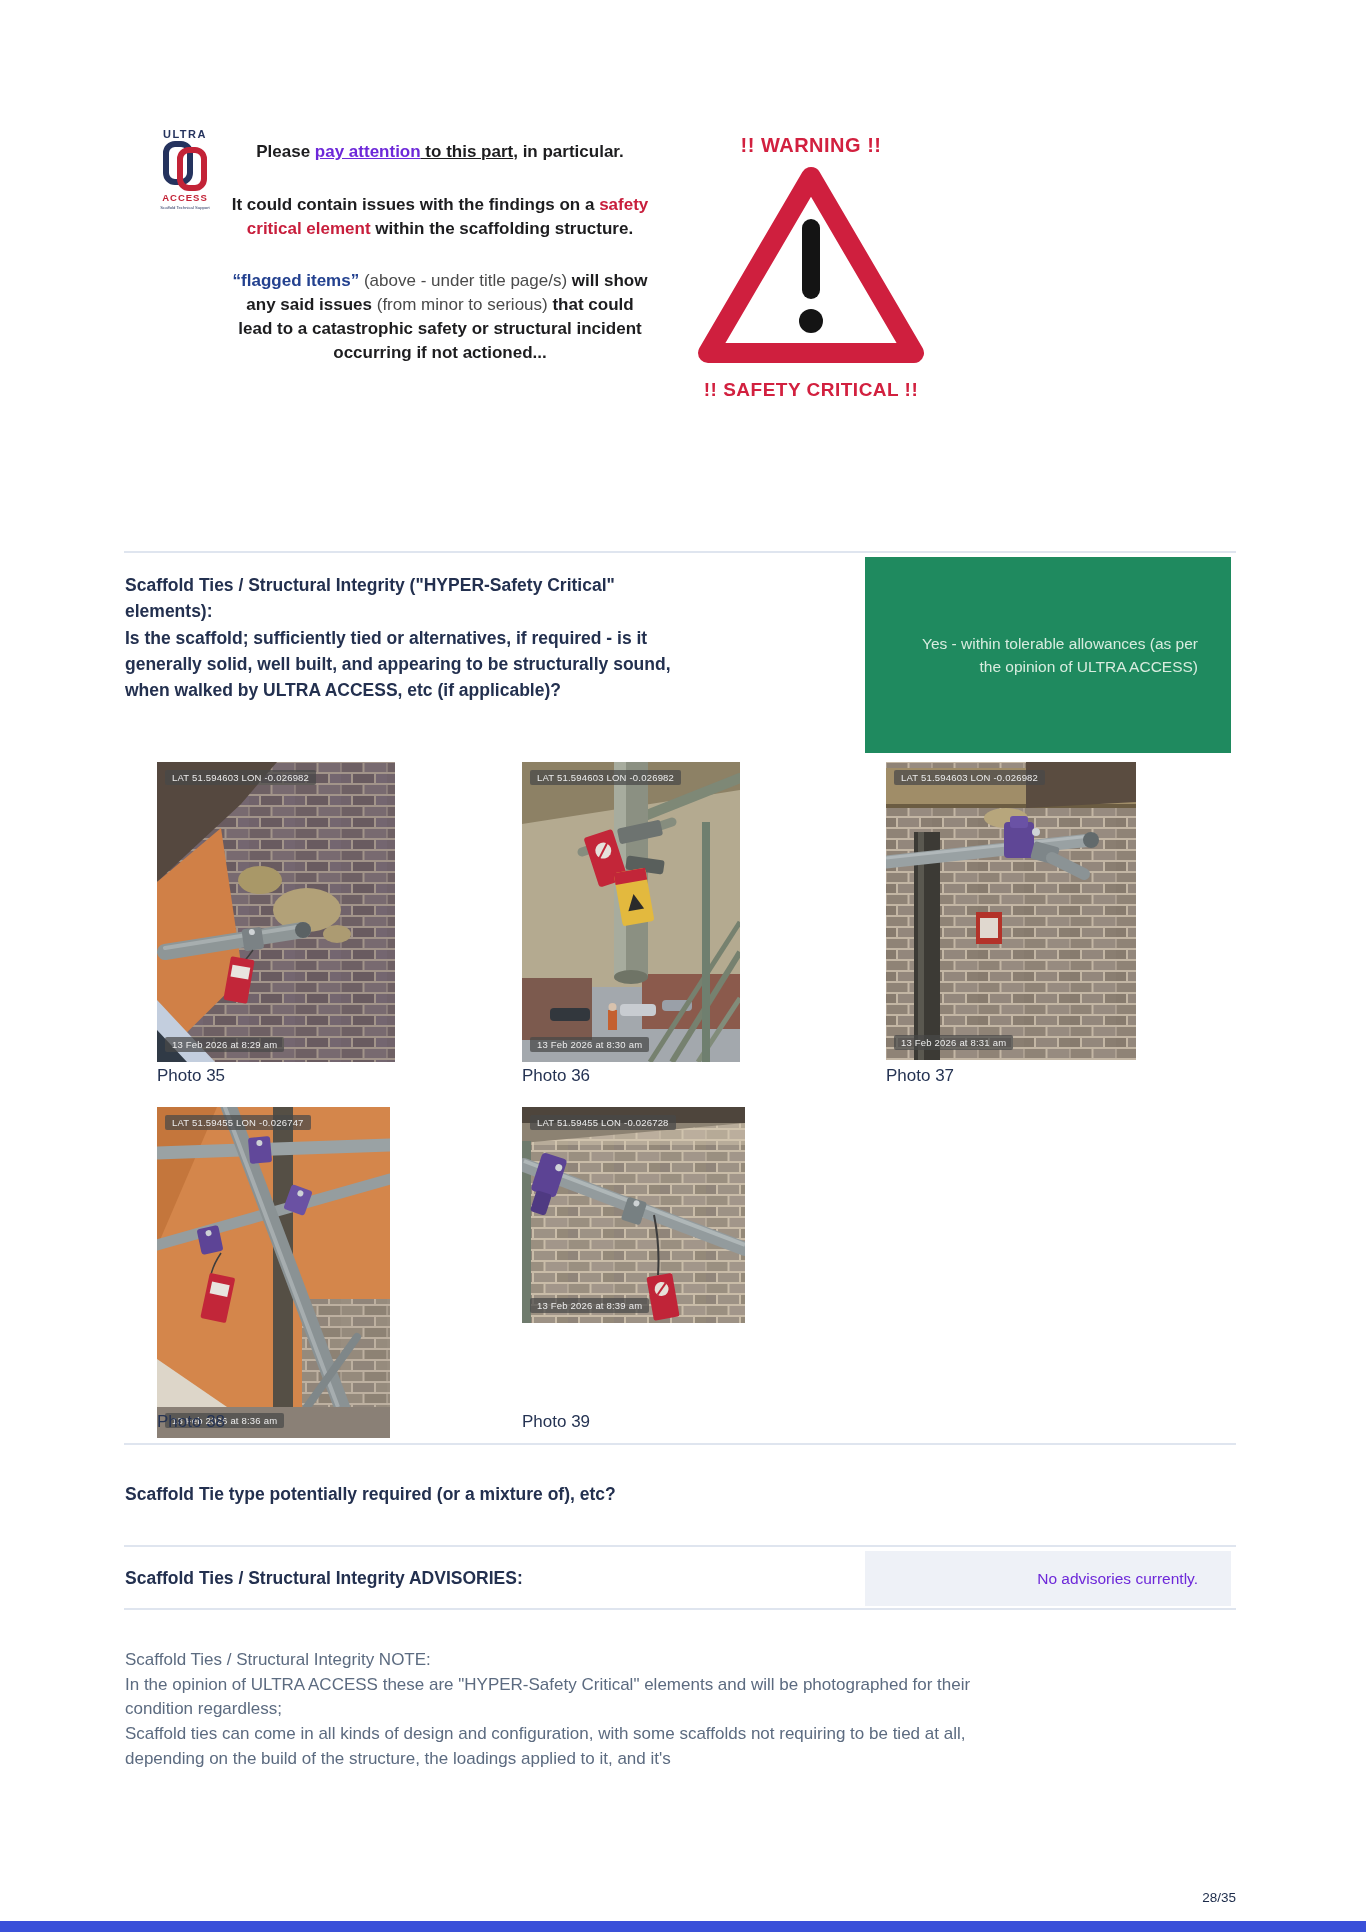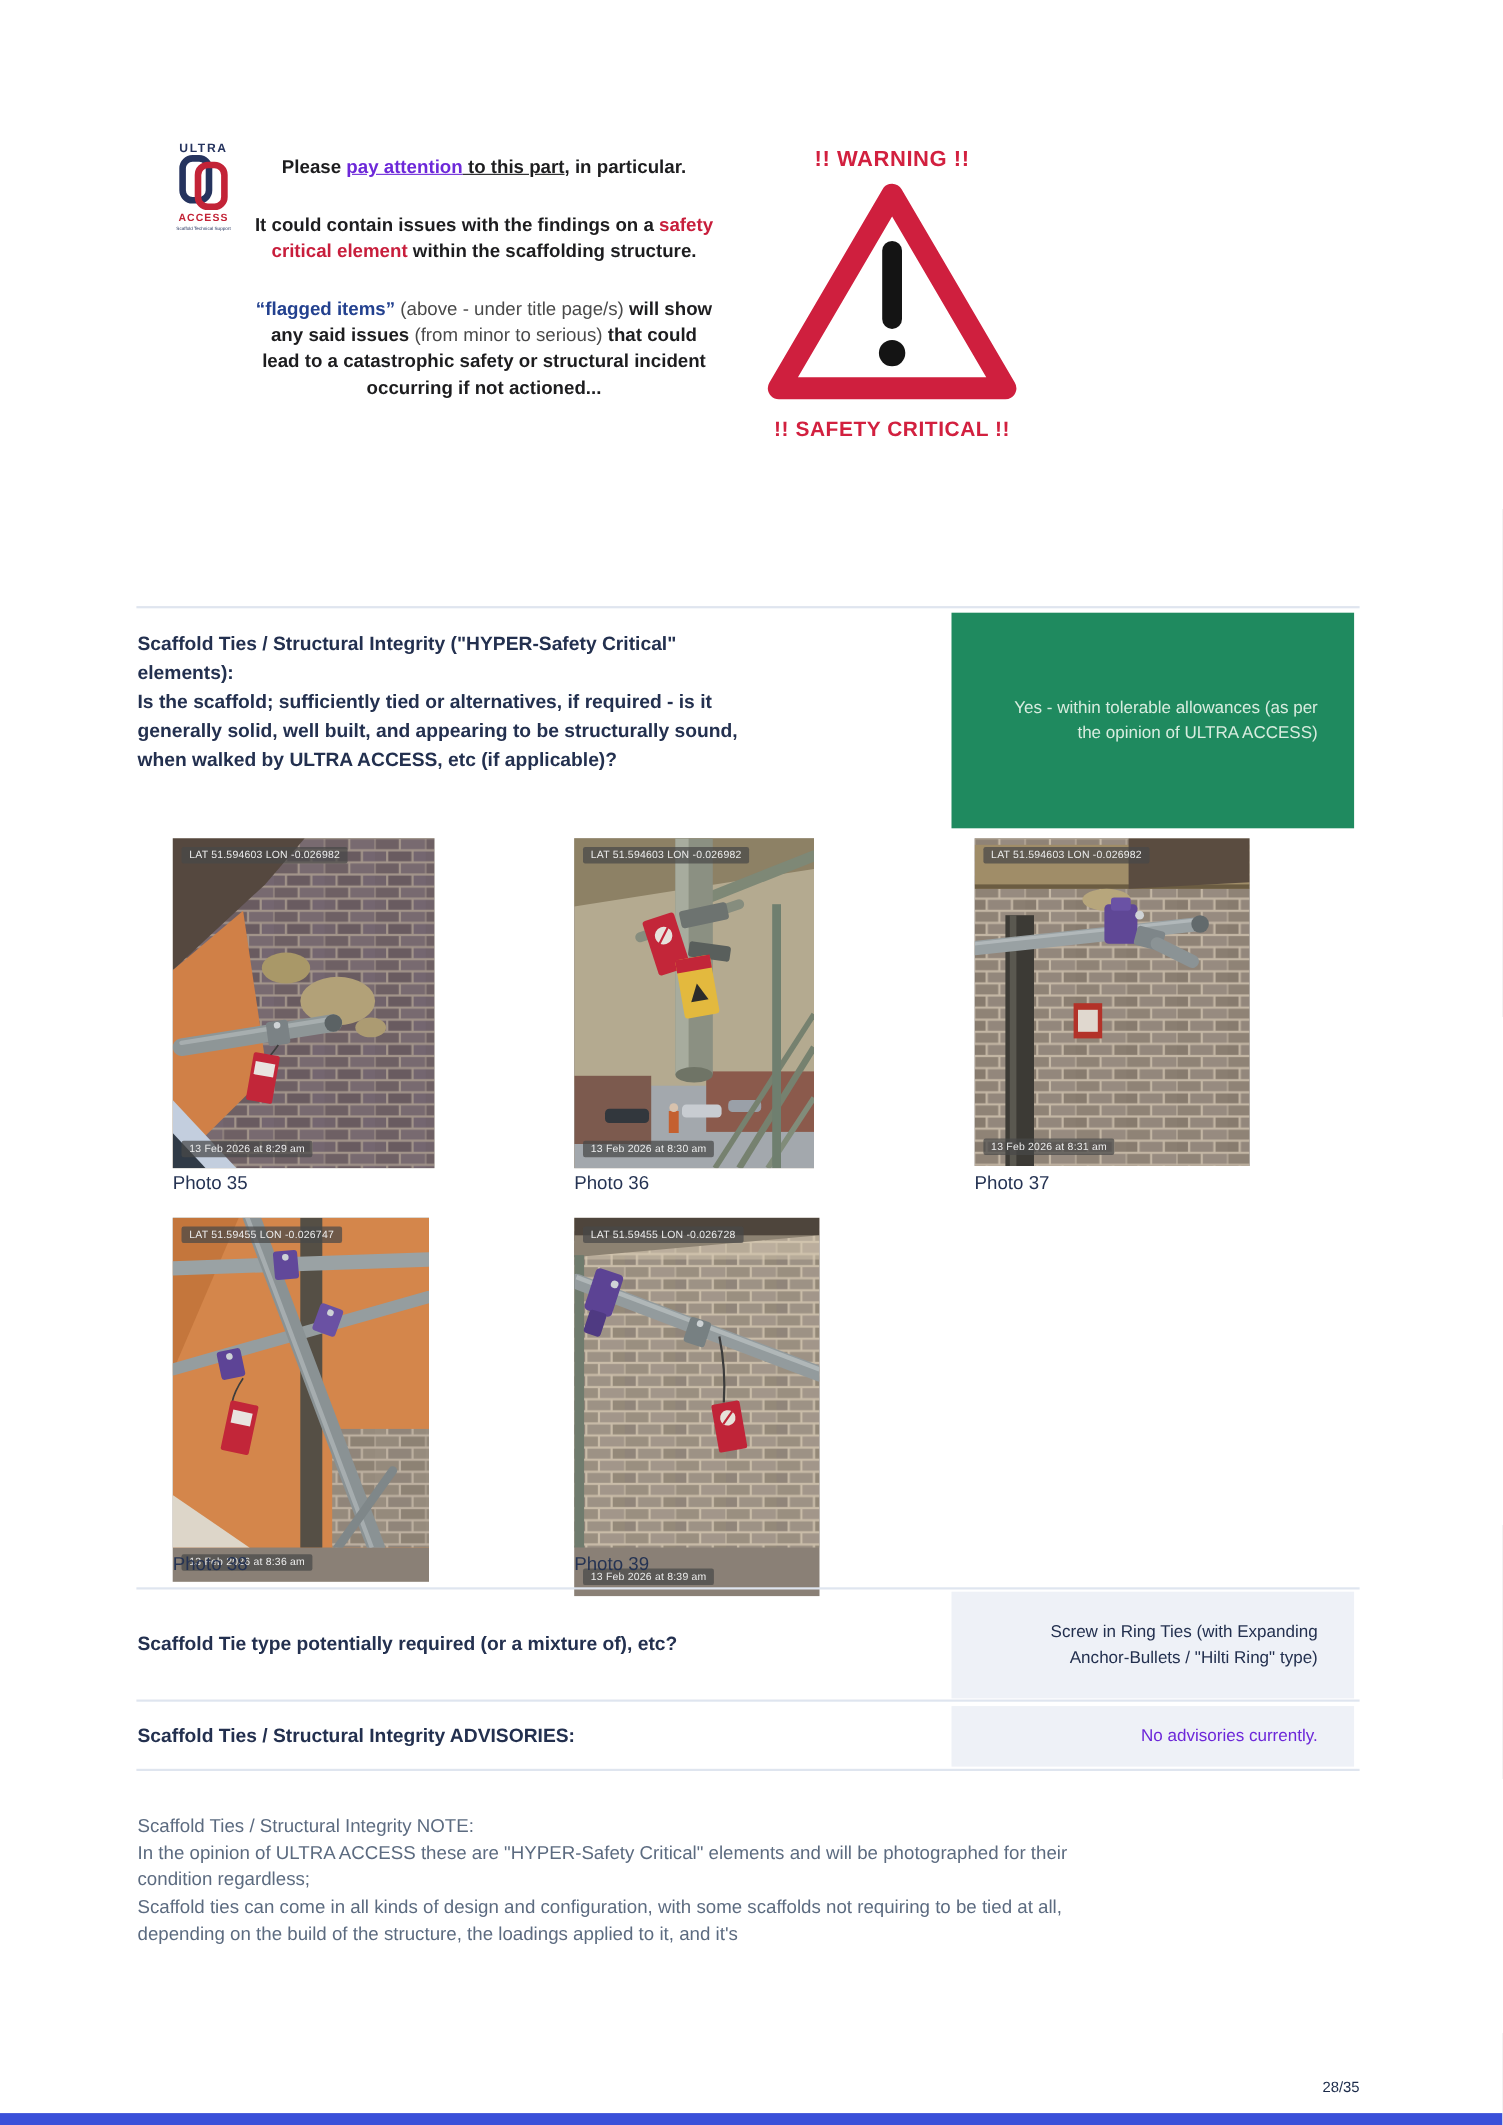--- a/index.html
+++ b/index.html
@@ -255,21 +255,21 @@
       <g transform="rotate(12 61 190)">
         <rect x="48" y="168" width="26" height="46" rx="2" fill="#c22639"></rect>
         <rect x="52" y="176" width="18" height="12" fill="#e8e4df"></rect>
       </g>
     </svg>
     <div class="badge gps">LAT 51.59455 LON -0.026747</div>
     <div class="badge ts">13 Feb 2026 at 8:36 am</div>
   </div>
   <div class="caption" style="left:157px; top:1412px;">Photo 38</div>
 
-  <div class="photo" style="left:522px; top:1107px; width:223px; height:344px;">
+  <div class="photo" style="left:522px; top:1107px; width:223px; height:216px;">
     <svg width="223" height="300" viewBox="0 0 223 300">
       <defs>
         <pattern id="bk39" width="46" height="22" patternUnits="userSpaceOnUse">
           <rect width="46" height="22" fill="#c9bca8"></rect>
           <rect x="0.5" y="1" width="21" height="9" fill="#9a8f80"></rect>
           <rect x="23.5" y="1" width="22" height="9" fill="#a2968a"></rect>
           <rect x="-10" y="12" width="20" height="9" fill="#90857a"></rect>
           <rect x="12" y="12" width="21" height="9" fill="#9d9285"></rect>
           <rect x="35" y="12" width="11" height="9" fill="#948979"></rect>
         </pattern>
@@ -297,23 +297,20 @@
       </g>
     </svg>
     <div class="badge gps">LAT 51.59455 LON -0.026728</div>
     <div class="badge ts">13 Feb 2026 at 8:39 am</div>
   </div>
   <div class="caption" style="left:522px; top:1412px;">Photo 39</div>
 
   <div class="divider" style="top:1443px"></div>
 
   <div class="qrow" style="top:1484px;">Scaffold Tie type potentially required (or a mixture of), etc?</div>
-  <div class="ansbox light1">
-    <span>Screw in Ring Ties (with Expanding Anchor-Bullets / "Hilti Ring" type)</span>
-  </div>
 
   <div class="divider" style="top:1545px"></div>
 
   <div class="qrow" style="top:1568px;">Scaffold Ties / Structural Integrity ADVISORIES:</div>
   <div class="ansbox light2">
     <span>No advisories currently.</span>
   </div>
 
   <div class="divider" style="top:1608px"></div>
 

